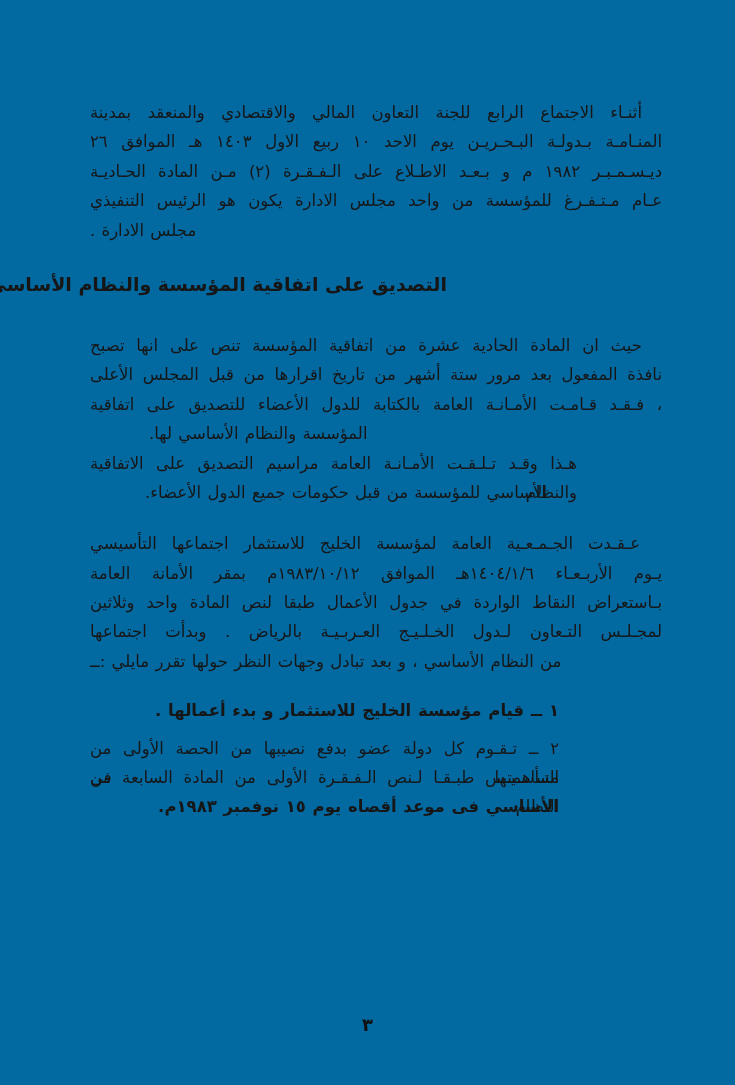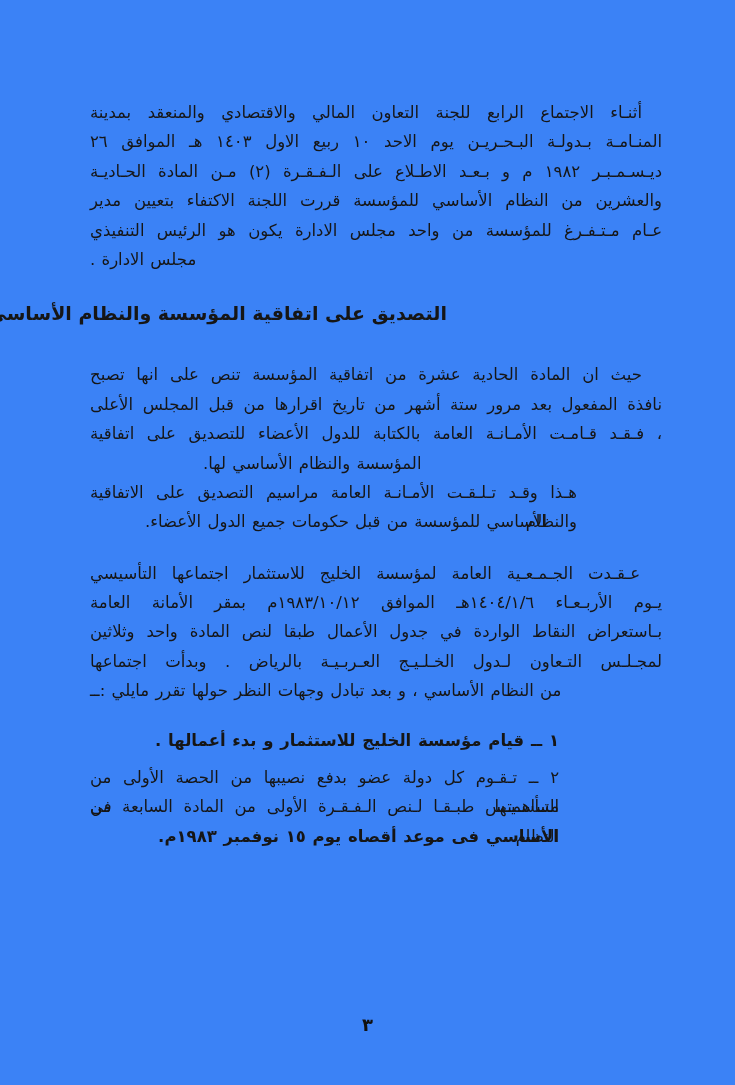--- a/index.html
+++ b/index.html
@@ -12,21 +12,21 @@
     height: 1085px;
     position: relative;
     overflow: hidden;
     font-family: "DejaVu Sans", sans-serif;
     color: #161616;
     direction: rtl;
   }
   .page {
     position: absolute;
     inset: 0;
-    background: #3b82f6;
+    background: #0369a1;
   }
   .doc {
     position: absolute;
     top: 0;
     right: 73px;
     left: 90px;
     direction: rtl;
   }
   .para { }
   .ln {
@@ -63,30 +63,29 @@
 </style>
 </head>
 <body>
 
 <div class="page">
   <div class="doc" id="doc">
       <div class="para" style="margin-top: 98px;">
         <div class="ln j" style="padding-right: 20px;">أثنـاء الاجتماع الرابع للجنة التعاون المالي والاقتصادي والمنعقد بمدينة</div>
         <div class="ln j">المنـامـة بـدولـة البـحـريـن يوم الاحد ١٠ ربيع الاول ١٤٠٣ هـ الموافق ٢٦</div>
         <div class="ln j">ديـسـمـبـر ١٩٨٢ م و بـعـد الاطـلاع على الـفـقـرة (٢) مـن المادة الحـاديـة</div>
-        <div class="ln j">والعشرين من النظام الأساسي للمؤسسة قررت اللجنة الاكتفاء بتعيين مدير</div>
         <div class="ln j">عـام مـتـفـرغ للمؤسسة من واحد مجلس الادارة يكون هو الرئيس التنفيذي</div>
         <div class="ln al">مجلس الادارة .</div>
       </div>
       <div class="heading" style="margin-top: 24px; margin-right: 215px;">التصديق على اتفاقية المؤسسة والنظام الأساسي لها :</div>
       <div class="para" style="margin-top: 32px;">
         <div class="ln j" style="padding-right: 20px; margin-top: 19px;">حيث ان المادة الحادية عشرة من اتفاقية المؤسسة تنص على انها تصبح</div>
         <div class="ln j">نافذة المفعول بعد مرور ستة أشهر من تاريخ اقرارها من قبل المجلس الأعلى</div>
         <div class="ln j">، فـقـد قـامـت الأمـانـة العامة بالكتابة للدول الأعضاء للتصديق على اتفاقية</div>
-        <div class="ln al" style="margin-left: 113px;">المؤسسة والنظام الأساسي لها.</div>
+        <div class="ln al" style="margin-left: 59px;">المؤسسة والنظام الأساسي لها.</div>
       </div>
       <div class="para" style="margin-top: 0px;">
         <div class="ln j" style="padding-right: 85px;">هـذا وقـد تـلـقـت الأمـانـة العامة مراسيم التصديق على الاتفاقية والنظام</div>
         <div class="ln al" style="margin-left: 55px;">الأساسي للمؤسسة من قبل حكومات جميع الدول الأعضاء.</div>
       </div>
       <div class="para" style="margin-top: 22px;">
         <div class="ln j" style="padding-right: 22px;">عـقـدت الجـمـعـية العامة لمؤسسة الخليج للاستثمار اجتماعها التأسيسي</div>
         <div class="ln j">يـوم الأربـعـاء ١٤٠٤/١/٦هـ الموافق ١٩٨٣/١٠/١٢م بمقر الأمانة العامة</div>
         <div class="ln j">بـاستعراض النقاط الواردة في جدول الأعمال طبقا لنص المادة واحد وثلاثين</div>
         <div class="ln j">لمجـلـس التـعاون لـدول الخـلـيـج العـربـيـة بالرياض . وبدأت اجتماعها</div>

